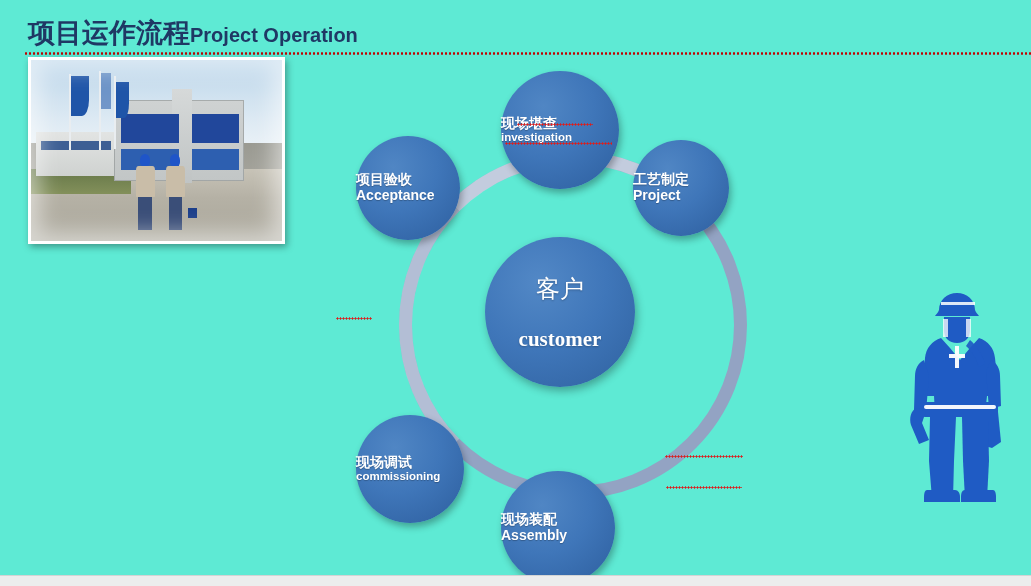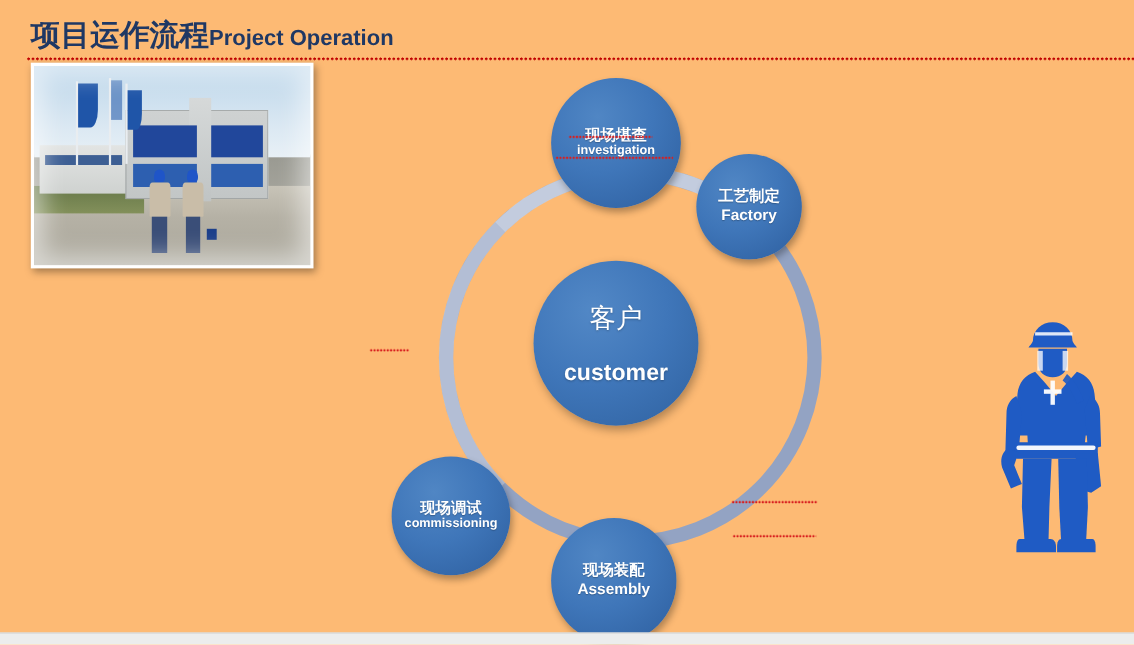--- a/index.html
+++ b/index.html
@@ -14,21 +14,21 @@
     overflow: hidden;
     font-family: "Liberation Sans", "DejaVu Sans", sans-serif;
     position: relative;
   }
 
   .slide {
     position: absolute;
     left: 0; top: 0;
     width: 1031px;
     height: 586px;
-    background: #fdba74;
+    background: #5eead4;
     overflow: hidden;
   }
 
   
   .title-area {
     position: absolute;
     left: 0; top: 16px;
     width: 1031px;
     height: 42px;
   }
@@ -157,21 +157,21 @@
   }
 
   .node {
     position: absolute;
     border-radius: 50%;
     background: radial-gradient(circle at 36% 30%, #5086c4 0%, #3f76b9 45%, #2d5e9e 100%);
     box-shadow: 2px 4px 7px rgba(0,0,0,0.30);
     color: #ffffff;
     display: flex;
     flex-direction: column;
-    align-items: center;
+    align-items: flex-start;
     justify-content: center;
     text-align: center;
     line-height: 1.12;
     text-shadow: 0 1px 1px rgba(0,0,0,0.25);
     box-sizing: border-box;
   }
   .node .cn {
     font-family: "DejaVu Sans", "Liberation Sans", sans-serif;
     font-weight: bold;
     font-size: 14px;
@@ -200,21 +200,21 @@
     align-items: center;
     justify-content: center;
     text-shadow: 0 1px 2px rgba(0,0,0,0.25);
   }
   .node-center .cn {
     font-family: Liberation Sans, sans-serif;
     font-size: 24px;
     margin-bottom: 22px;
   }
   .node-center .en {
-    font-family: Liberation Sans, sans-serif;
+    font-family: Liberation Serif, serif;
     font-size: 21px;
     font-weight: bold;
   }
 
   
   .squiggle {
     position: absolute;
     height: 3px;
     background-image: radial-gradient(circle, #D81F1F 0px, #D81F1F 0.9px, rgba(255,255,255,0) 1.3px);
     background-size: 3px 3px;
@@ -306,39 +306,43 @@
 
     <div class="node xsmall" style="left:211px; top:9px; width:118px; height:118px;">
       <span class="cn">现场堪查</span>
       <span class="en">investigation</span>
     </div>
     <div class="squiggle" style="left:227px; top:61px; width:76px;"></div>
     <div class="squiggle" style="left:215px; top:80px; width:107px;"></div>
 
     <div class="node" style="left:343px; top:78px; width:96px; height:96px;">
       <span class="cn">工艺制定</span>
-      <span class="en">Factory</span>
+      <span class="en">Project</span>
     </div>
 
 
     <div class="squiggle" style="left:375px; top:393px; width:78px;"></div>
     <div class="squiggle" style="left:376px; top:424px; width:76px;"></div>
 
     <div class="node" style="left:211px; top:409px; width:114px; height:114px;">
       <span class="cn">现场装配</span>
       <span class="en">Assembly</span>
     </div>
 
     <div class="node xsmall" style="left:66px; top:353px; width:108px; height:108px;">
       <span class="cn">现场调试</span>
       <span class="en">commissioning</span>
     </div>
 
     <div class="squiggle" style="left:46px; top:255px; width:36px;"></div>
 
+    <div class="node" style="left:66px; top:74px; width:104px; height:104px;">
+      <span class="cn">项目验收</span>
+      <span class="en">Acceptance</span>
+    </div>
 
   </div>
 
   <div class="silhouette">
     <svg viewBox="0 0 104 228" xmlns="http://www.w3.org/2000/svg" aria-hidden="true">
       <g fill="#1F5BC4">
 
         <path d="M31 26c0-10 8-17 18-17s18 7 18 17c1 3 3 4 4 6H27c1-2 3-3 4-6z"></path>
 
         <path d="M36 33h26v13c0 8-5 13-13 13s-13-5-13-13z"></path>

